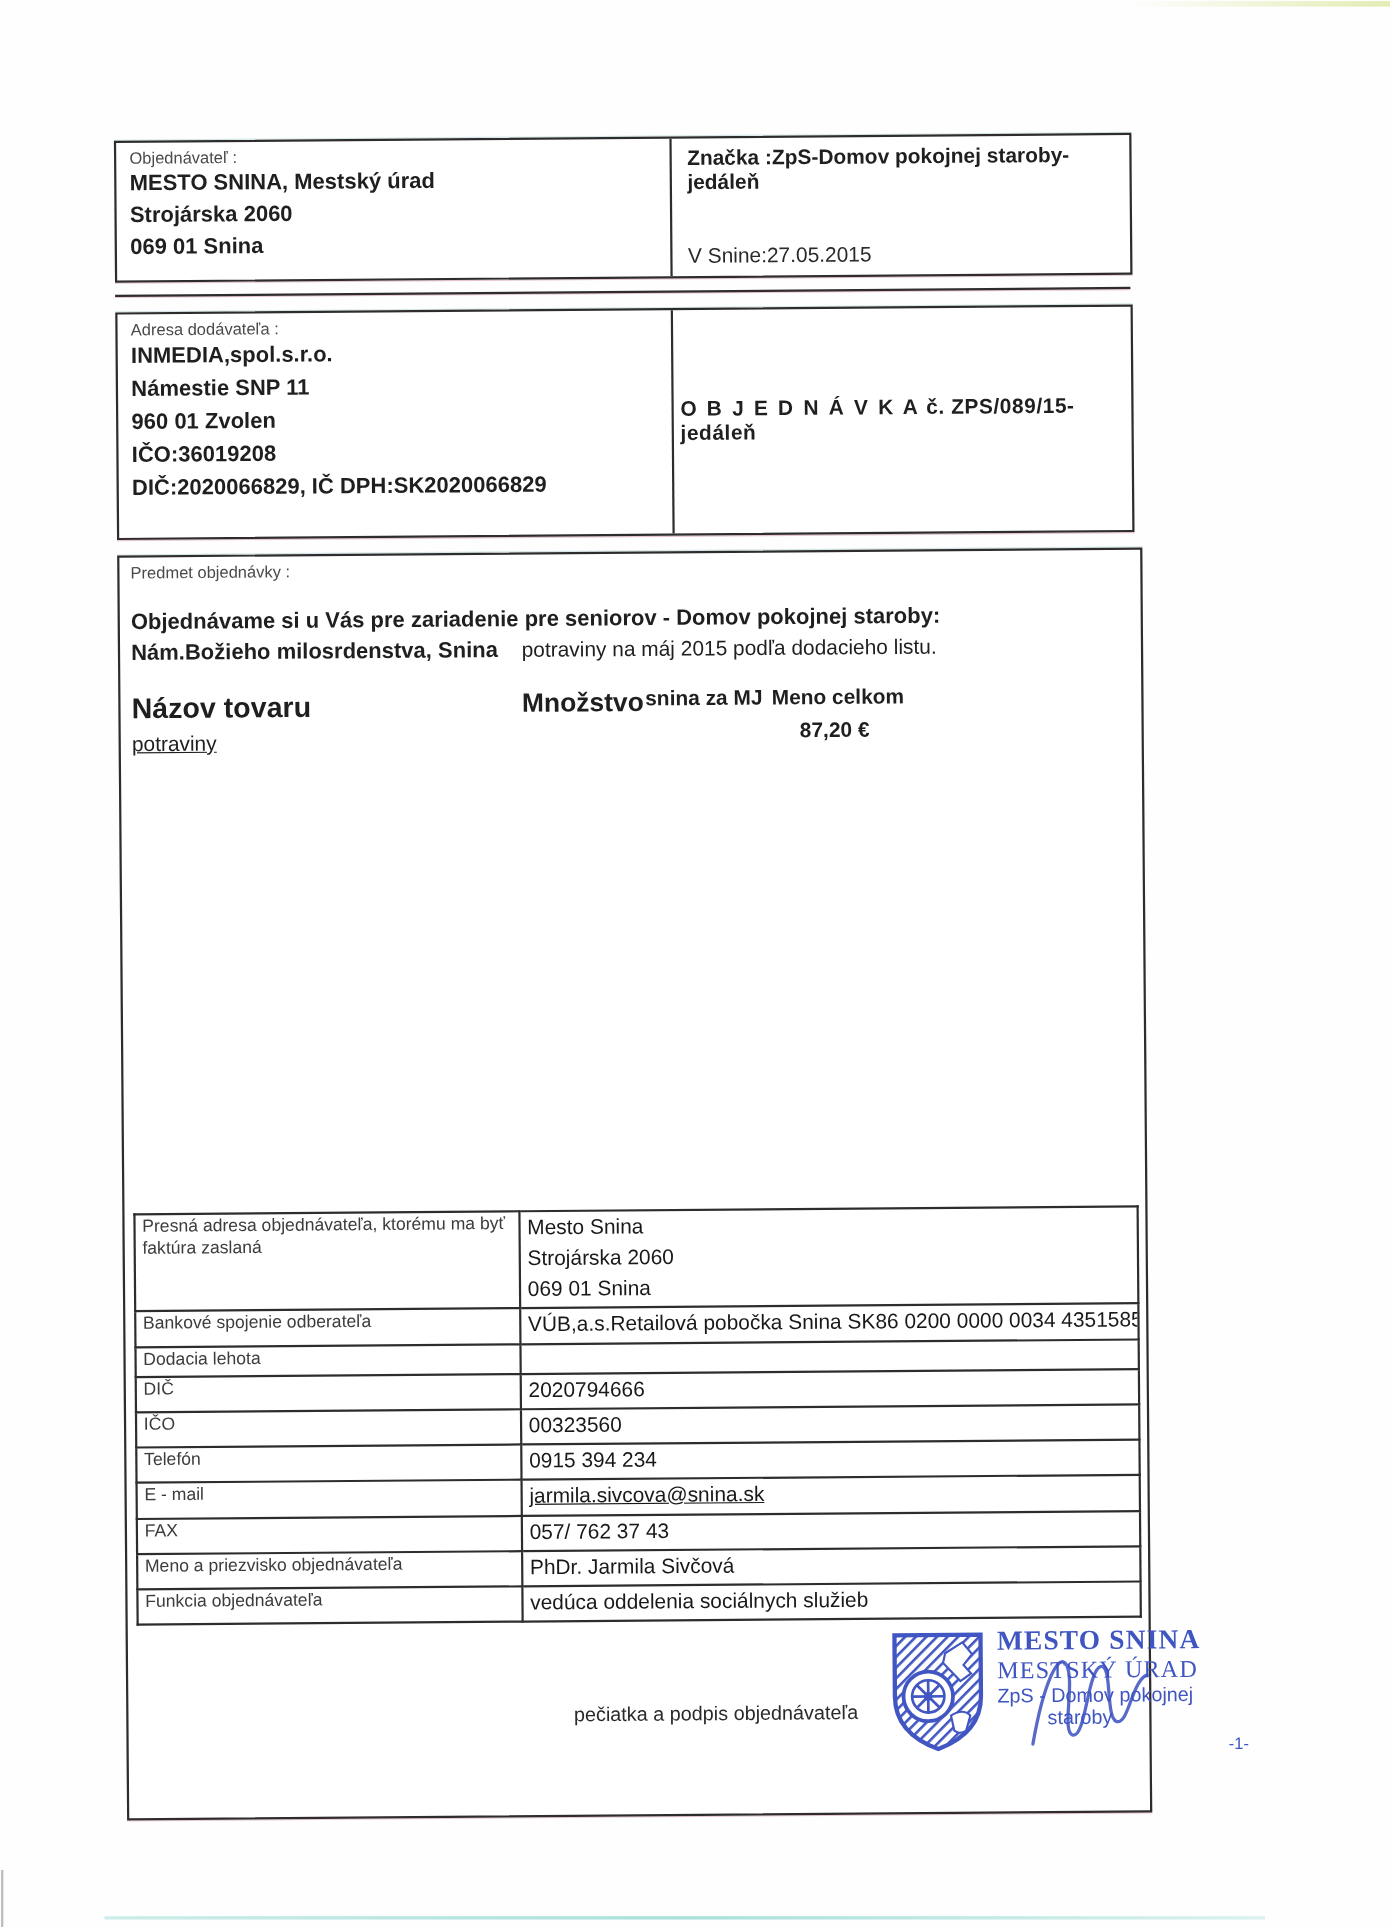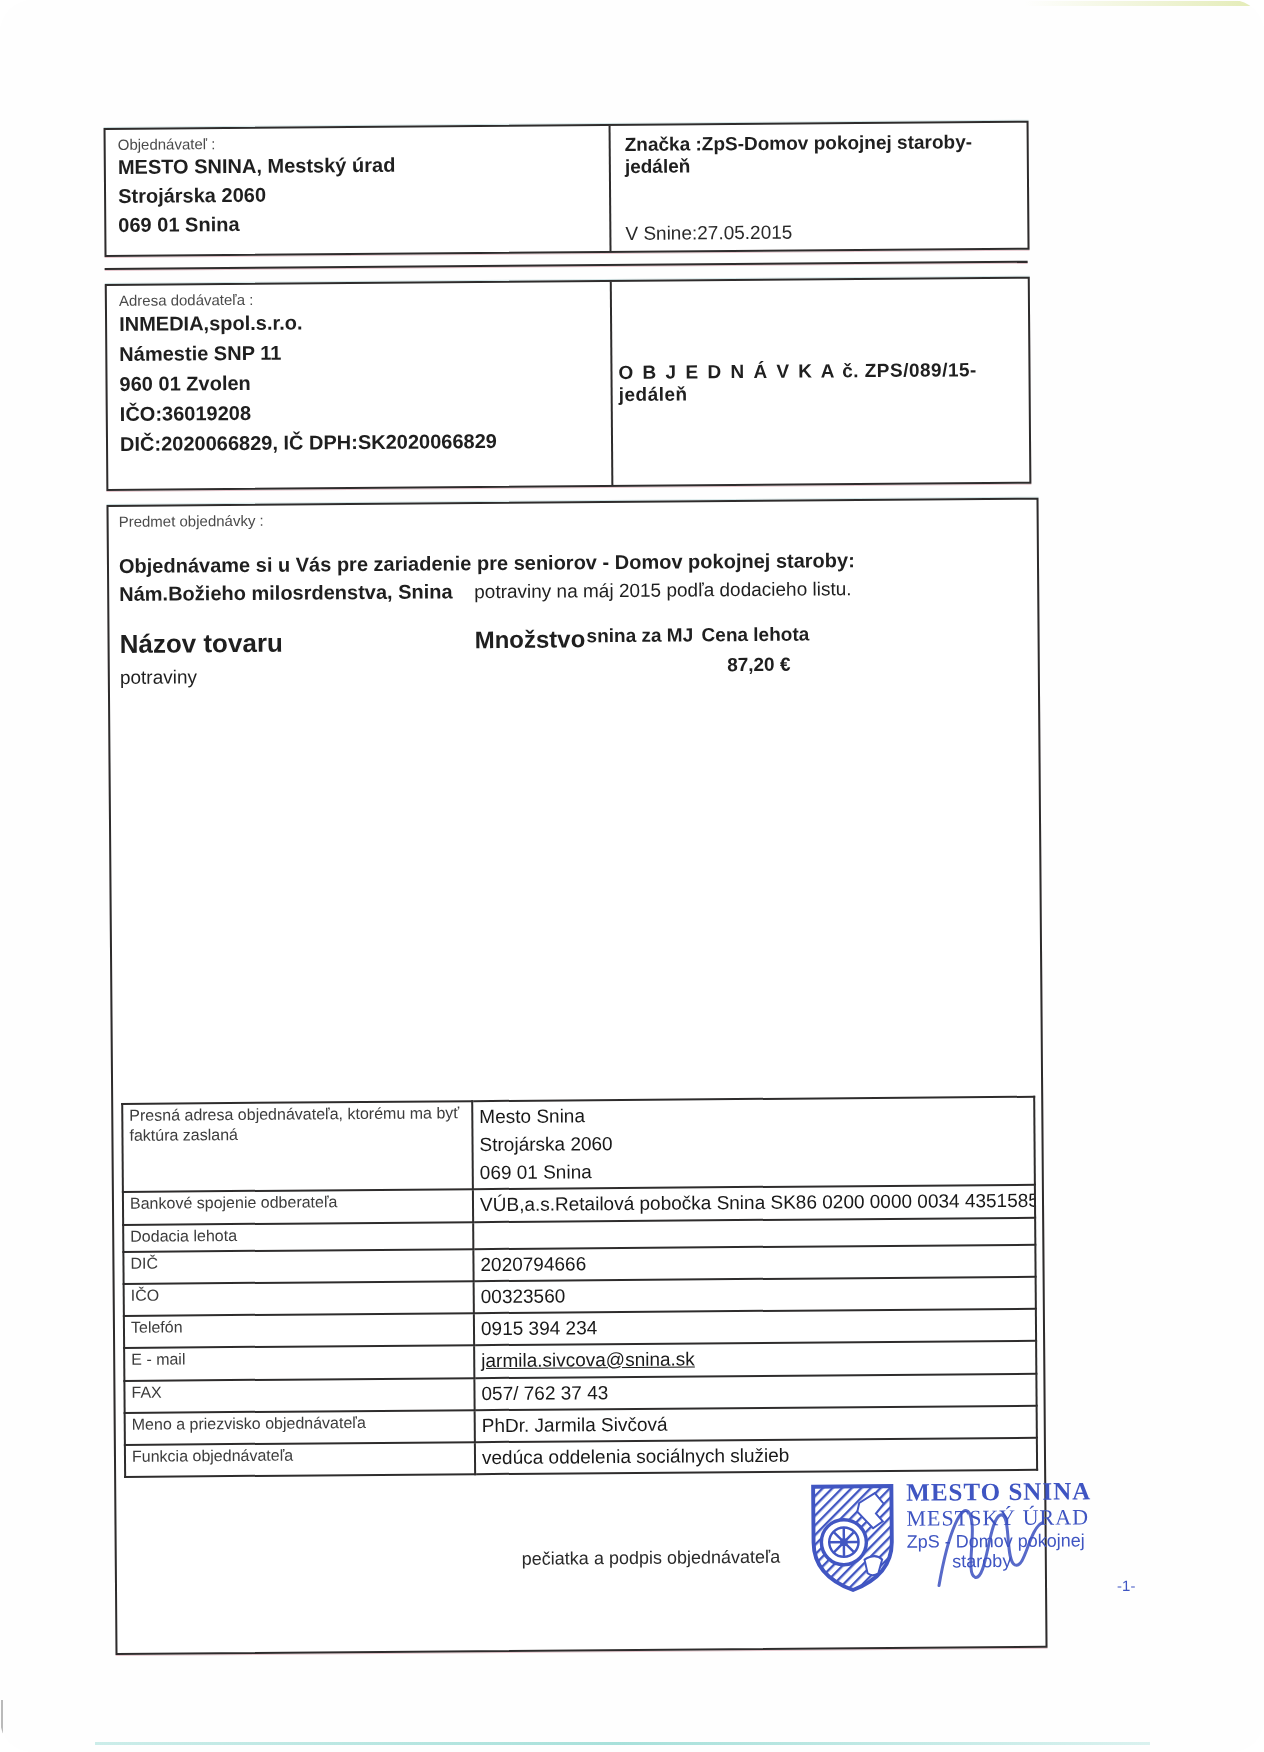--- a/index.html
+++ b/index.html
@@ -1,17 +1,17 @@
 <!DOCTYPE html>
 <html><head>
 <meta charset="utf-8">
 <style>
   html,body{margin:0;padding:0;background:#ffffff;}
   #page{position:relative;width:1264px;height:1752px;background:#fefefe;overflow:hidden;
-        font-family:"Liberation Sans", sans-serif;color:#1f1f1f;border-radius:32px;}
+        font-family:"Liberation Sans", sans-serif;color:#1f1f1f;}
   .scan{position:absolute;left:0;top:0;width:1264px;height:1752px;
         transform:rotate(-0.45deg);transform-origin:110px 950px;}
   .box{position:absolute;border:2px solid #2e2c2c;background:#fff;
        box-shadow:0 1px 0 rgba(160,30,60,.25), 0 -1px 0 rgba(20,120,130,.18);}
   .vdiv{position:absolute;top:0;bottom:0;width:2px;background:#2e2c2c;}
   .hline{position:absolute;height:2px;background:#2e2c2c;
          box-shadow:0 1px 0 rgba(160,30,60,.25);}
   .small-label{font-size:15px;color:#4a4a4a;}
   .bold{font-weight:bold;}
   .cell{position:absolute;top:0;bottom:0;}
@@ -83,23 +83,23 @@
       <div class="bold" style="position:absolute;left:10px;top:48px;font-size:20px;">Objednávame si u Vás pre zariadenie pre seniorov - Domov pokojnej staroby:</div>
 
       <div style="position:absolute;left:10px;top:76px;font-size:20px;">
         <span class="bold">Nám.Božieho milosrdenstva, Snina</span>
         <span style="position:absolute;left:355px;top:1px;white-space:nowrap;font-size:19px;">potraviny na máj 2015 podľa dodacieho listu.</span>
       </div>
 
       <div class="bold" style="position:absolute;left:10px;top:122px;font-size:26px;">Názov tovaru</div>
       <div class="bold" style="position:absolute;left:365px;top:122px;font-size:24px;">Množstvo</div>
       <div class="bold" style="position:absolute;left:477px;top:122px;font-size:19px;">snina za MJ</div>
-      <div class="bold" style="position:absolute;left:592px;top:122px;font-size:19px;">Cena lehota</div>
+      <div class="bold" style="position:absolute;left:592px;top:122px;font-size:19px;">Meno celkom</div>
 
-      <div style="position:absolute;left:10px;top:160px;font-size:19px;">potraviny</div>
+      <div style="position:absolute;left:10px;top:160px;font-size:19px;text-decoration:underline;">potraviny</div>
       <div class="bold" style="position:absolute;left:592px;top:152px;width:114px;text-align:center;font-size:19px;">87,20 €</div>
 
       <table class="details" style="left:8px;top:596px;width:914px;">
         <colgroup>
             <col style="width:350px">
             <col>
           </colgroup>
         <tbody>
             <tr>
           <td class="lab" style="height:84px;">Presná adresa objednávateľa, ktorému ma byť

